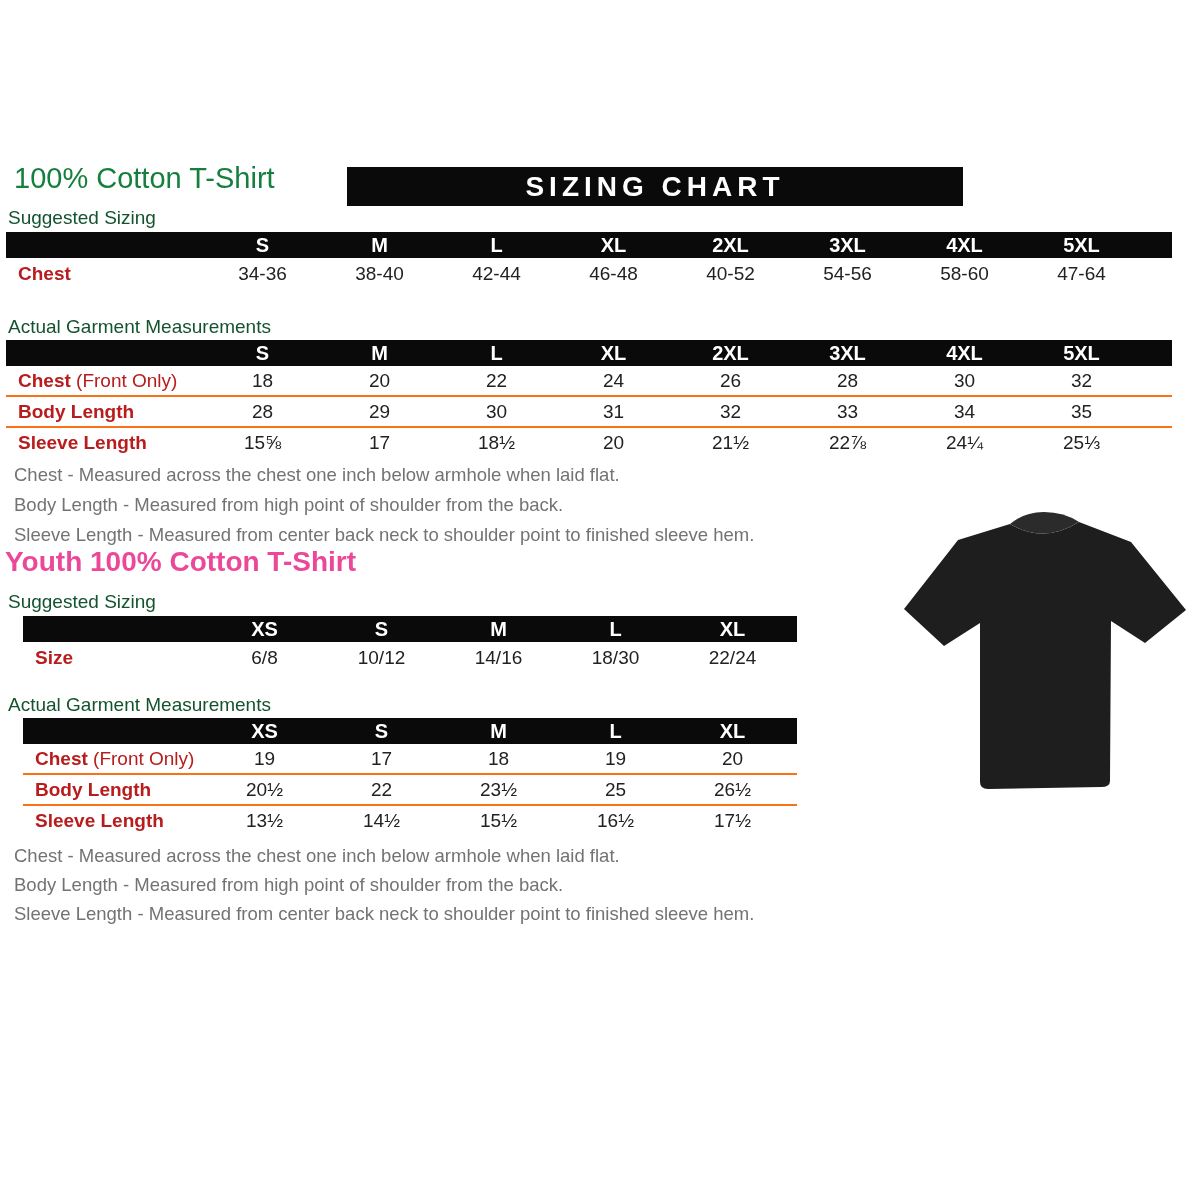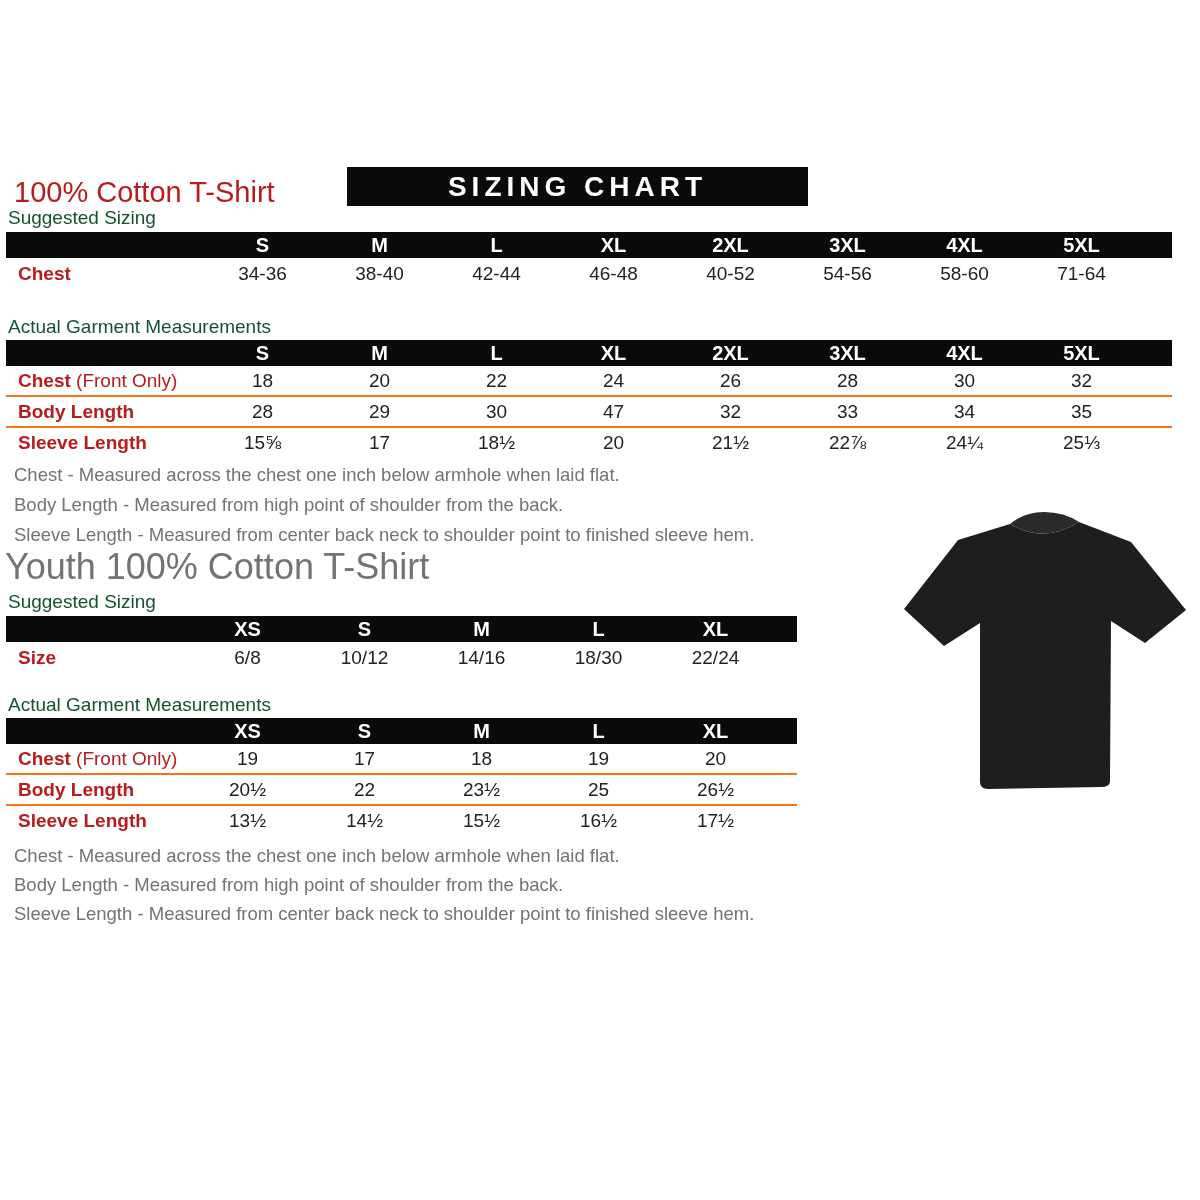--- a/index.html
+++ b/index.html
@@ -1,44 +1,44 @@
 <!DOCTYPE html>
 <html><head>
 <meta charset="utf-8">
 <style>
   html,body{margin:0;padding:0;background:#ffffff;}
   .page{
     position:relative;width:1200px;height:1200px;background:#ffffff;
     font-family:"Liberation Sans","DejaVu Sans",sans-serif;color:#1a1a1a;overflow:hidden;
   }
   .abs{position:absolute;}
-  .adult-title{left:14px;top:176px;font-size:29px;font-weight:400;color:#b91c1c;}
+  .adult-title{left:14px;top:162px;font-size:29px;font-weight:400;color:#15803d;}
   .banner{
-    left:347px;top:167px;width:461px;height:39px;background:#0a0a0a;
+    left:347px;top:167px;width:616px;height:39px;background:#0a0a0a;
     display:flex;align-items:center;justify-content:center;
     color:#fff;font-weight:700;font-size:28px;letter-spacing:5px;
   }
   .section-label{font-size:19px;color:#14532d;}
   .sizing-table{display:block;}
   .trow{display:grid;align-items:stretch;}
   .adult-cols{grid-template-columns:198px repeat(8,117px) 1fr;}
-  .youth-cols{grid-template-columns:183px repeat(5,117px) 1fr;}
+  .youth-cols{grid-template-columns:183px repeat(5,117px) 1fr;margin-left:17px;}
   .headbar{background:#0a0a0a;color:#ffffff;height:26px;}
   .hcell{display:flex;align-items:center;justify-content:center;font-weight:700;font-size:20px;}
   .drow{background:#fff;}
   .dcell{display:flex;align-items:center;justify-content:center;font-size:19px;color:#222;}
   .label-cell{justify-content:flex-start;padding-left:12px;font-weight:700;color:#b91c1c;}
   .label-cell .suffix{font-weight:400;white-space:pre;}
   .row-h30{height:31px;}
   .row-h29{height:29px;}
   .sep-top{border-top:2px solid #f97316;}
   .notes div{font-size:18.5px;color:#737373;}
   .notes-adult div{line-height:30px;}
   .notes-youth div{line-height:29px;}
-  .youth-title{left:5px;top:546px;font-size:36px;font-weight:400;color:#737373;}
+  .youth-title{left:5px;top:546px;font-size:28px;font-weight:700;color:#ec4899;}
   .tshirt-wrap{left:898px;top:488px;width:294px;height:318px;}
 </style>
 </head>
 <body>
 
 <div class="page">
 
   <div class="abs adult-title">100% Cotton T-Shirt</div>
   <div class="abs banner">
     <span>SIZING CHART</span>
@@ -61,21 +61,21 @@
     </div>
     <div class="trow adult-cols drow row-h30">
       <div class="dcell label-cell">Chest</div>
       <div class="dcell">34-36</div>
       <div class="dcell">38-40</div>
       <div class="dcell">42-44</div>
       <div class="dcell">46-48</div>
       <div class="dcell">40-52</div>
       <div class="dcell">54-56</div>
       <div class="dcell">58-60</div>
-      <div class="dcell">71-64</div>
+      <div class="dcell">47-64</div>
       <div class="dcell"></div>
     </div>
   </div>
 
   <div class="abs section-label" style="left:8px;top:316px;">Actual Garment Measurements</div>
 
   <div class="abs sizing-table" style="left:6px;top:340px;width:1166px;">
     <div class="trow adult-cols headbar">
       <div class="hcell"></div>
       <div class="hcell">S</div>
@@ -101,21 +101,21 @@
       <div class="dcell">28</div>
       <div class="dcell">30</div>
       <div class="dcell">32</div>
       <div class="dcell"></div>
     </div>
     <div class="trow adult-cols drow row-h29 sep-top">
       <div class="dcell label-cell">Body Length</div>
       <div class="dcell">28</div>
       <div class="dcell">29</div>
       <div class="dcell">30</div>
-      <div class="dcell">47</div>
+      <div class="dcell">31</div>
       <div class="dcell">32</div>
       <div class="dcell">33</div>
       <div class="dcell">34</div>
       <div class="dcell">35</div>
       <div class="dcell"></div>
     </div>
     <div class="trow adult-cols drow row-h29 sep-top">
       <div class="dcell label-cell">Sleeve Length</div>
       <div class="dcell">15⅝</div>
       <div class="dcell">17</div>

